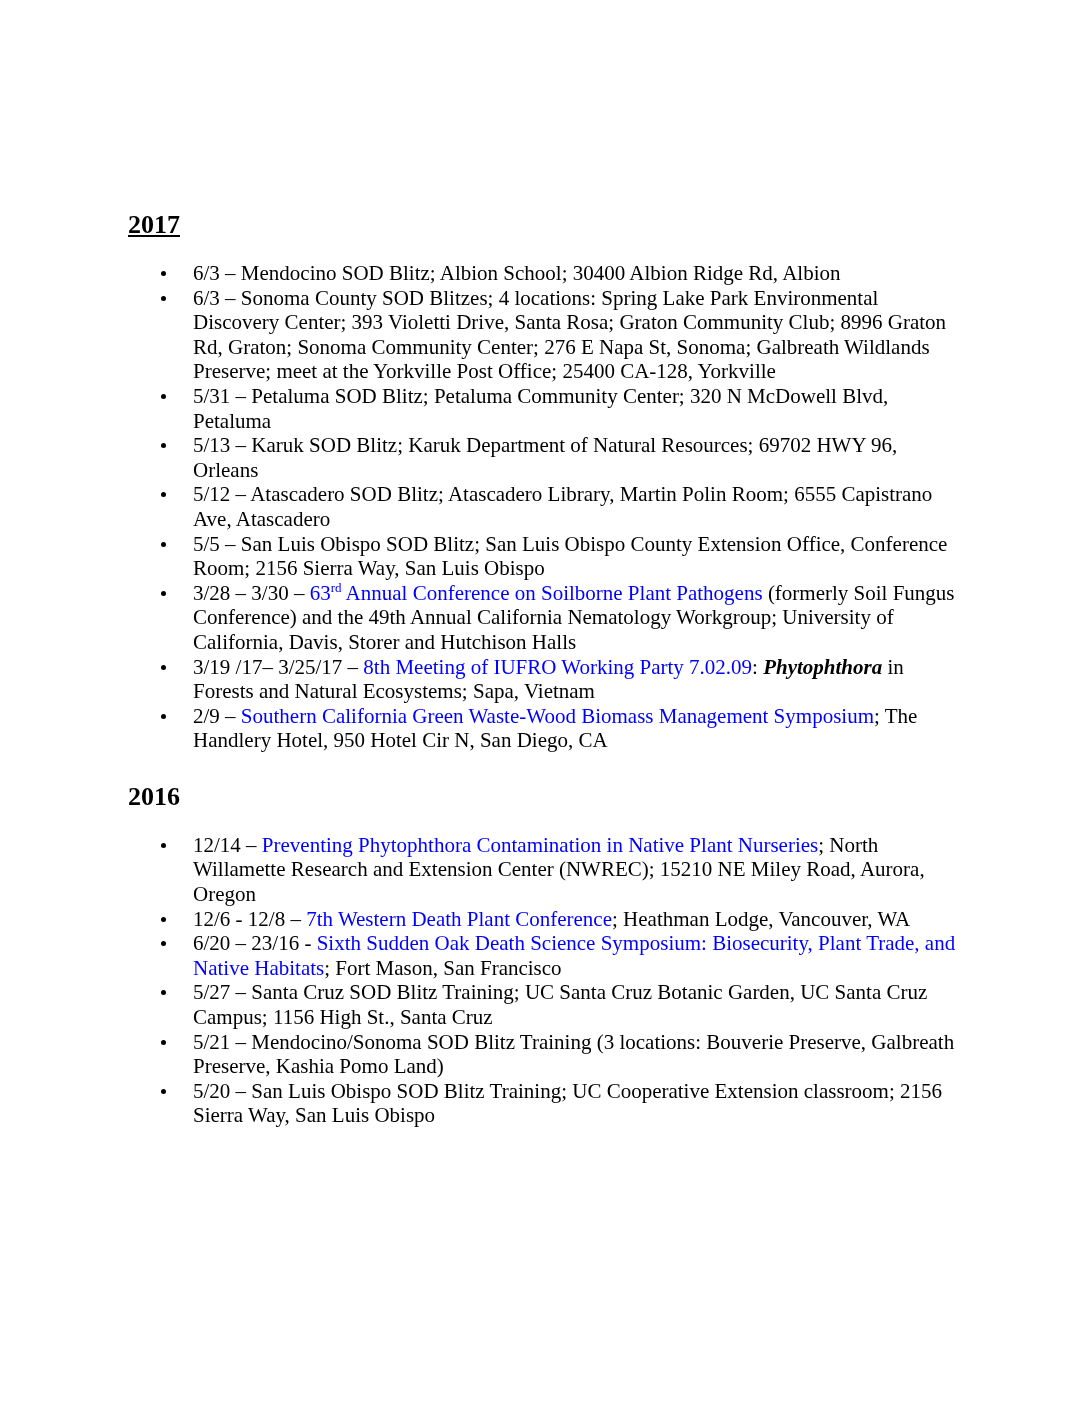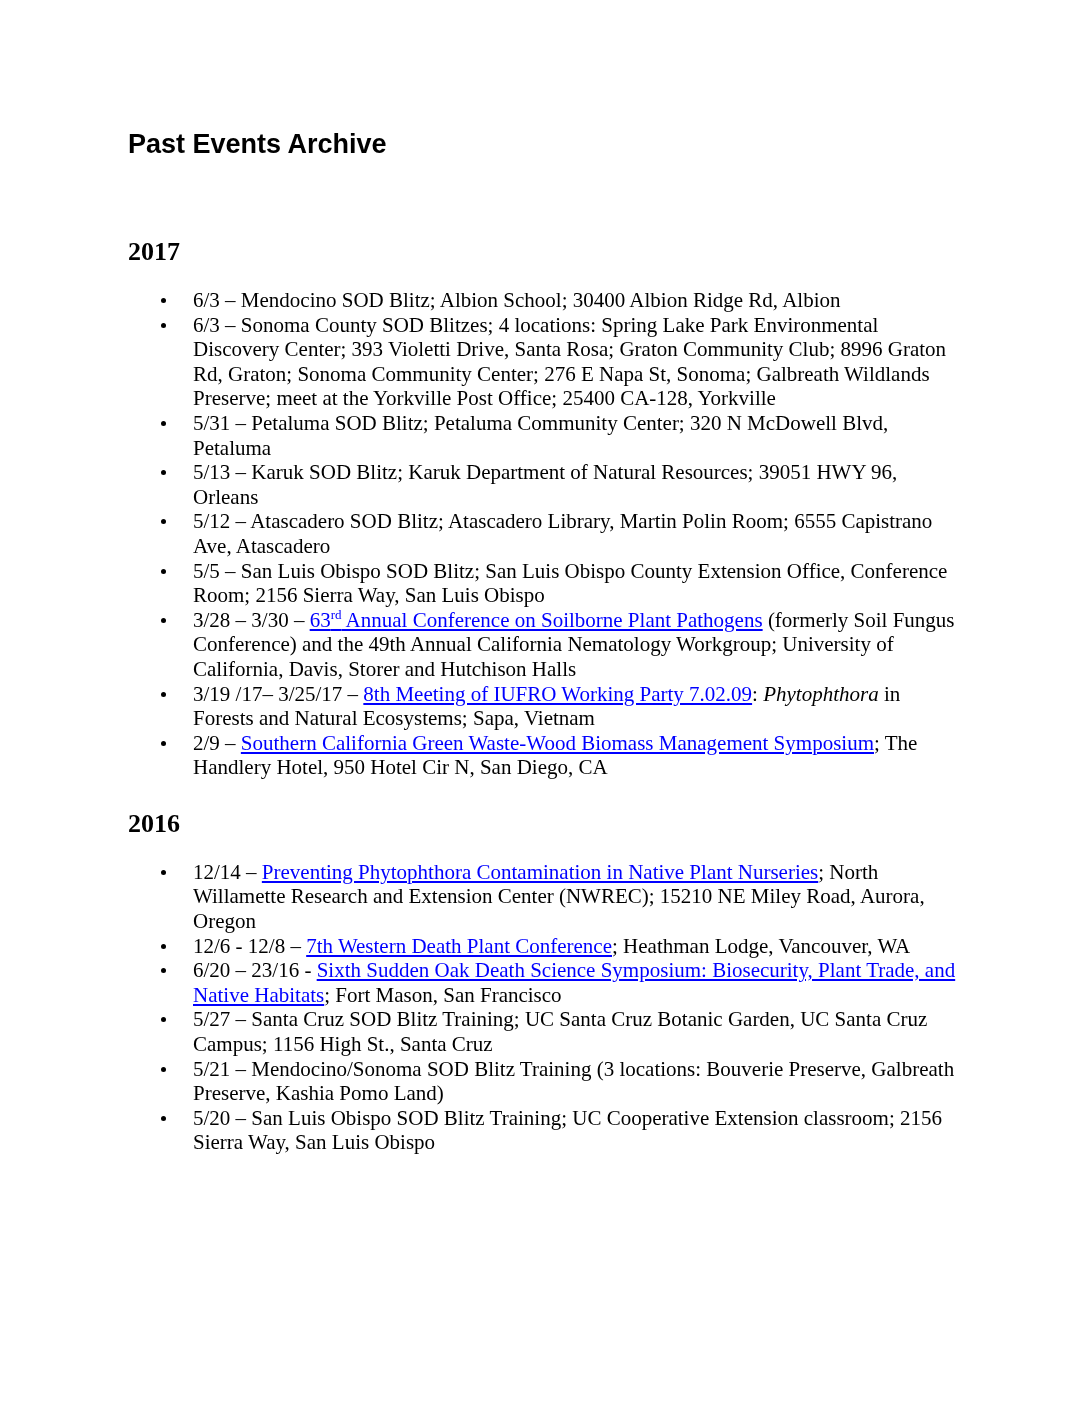--- a/index.html
+++ b/index.html
@@ -25,21 +25,21 @@
     color: #000;
   }
   .year-heading {
     margin: 80px 0 0 0;
     font-family: "Liberation Serif", serif;
     font-weight: bold;
     font-size: 26px;
     line-height: 27px;
   }
   section + section .year-heading, section:nth-of-type(2) .year-heading { margin-top: 30px; }
-  section:first-of-type .year-heading { margin-top: 80px; }
+  section:first-of-type .year-heading { margin-top: 80px; text-decoration: underline; }
   .event-list {
     list-style: none;
     margin: 23px 0 0 0;
     padding: 0 0 0 65px;
     width: 837px;
     box-sizing: border-box;
   }
   .event-list li {
     position: relative;
     margin: 0;
@@ -49,39 +49,37 @@
     position: absolute;
     left: -32px;
     top: 10px;
     width: 5px;
     height: 5px;
     background: #000;
     border-radius: 50%;
   }
   a.lnk, .lnk {
     color: var(--lnk, #0000FF);
-    text-decoration: underline;
     cursor: pointer;
   }
   sup { font-size: 13px; line-height: 0; vertical-align: super; }
-  .bi { font-weight: normal; font-style: italic; text-align: center; }
+  .bi { font-weight: bold; font-style: italic; text-align: center; }
 </style>
 </head>
 <body>
 
 <div class="page">
-  <h1 class="doc-title">Past Events Archive</h1>
   <div>
       <section>
         <h2 class="year-heading">2017</h2>
         <ul class="event-list">
           <li>6/3 – Mendocino SOD Blitz; Albion School; 30400 Albion Ridge Rd, Albion</li>
           <li>6/3 – Sonoma County SOD Blitzes; 4 locations: Spring Lake Park Environmental Discovery Center; 393 Violetti Drive, Santa Rosa; Graton Community Club; 8996 Graton Rd, Graton; Sonoma Community Center; 276 E Napa St, Sonoma; Galbreath Wildlands Preserve; meet at the Yorkville Post Office; 25400 CA-128, Yorkville</li>
           <li>5/31 – Petaluma SOD Blitz; Petaluma Community Center; 320 N McDowell Blvd, Petaluma</li>
-          <li>5/13 – Karuk SOD Blitz; Karuk Department of Natural Resources; 39051 HWY 96, Orleans</li>
+          <li>5/13 – Karuk SOD Blitz; Karuk Department of Natural Resources; 69702 HWY 96, Orleans</li>
           <li>5/12 – Atascadero SOD Blitz; Atascadero Library, Martin Polin Room; 6555 Capistrano Ave, Atascadero</li>
           <li>5/5 – San Luis Obispo SOD Blitz; San Luis Obispo County Extension Office, Conference Room; 2156 Sierra Way, San Luis Obispo</li>
           <li>3/28 – 3/30 – <a class="lnk">63<sup>rd</sup> Annual Conference on Soilborne Plant Pathogens</a> (formerly Soil Fungus Conference) and the 49th Annual California Nematology Workgroup; University of California, Davis, Storer and Hutchison Halls</li>
           <li>3/19 /17– 3/25/17 – <a class="lnk">8th Meeting of IUFRO Working Party 7.02.09</a>: <span class="bi">Phytophthora</span> in Forests and Natural Ecosystems; Sapa, Vietnam</li>
           <li>2/9 – <a class="lnk">Southern California Green Waste-Wood Biomass Management Symposium</a>; The Handlery Hotel, 950 Hotel Cir N, San Diego, CA</li>
         </ul>
       </section>
       <section>
         <h2 class="year-heading">2016</h2>
         <ul class="event-list">

